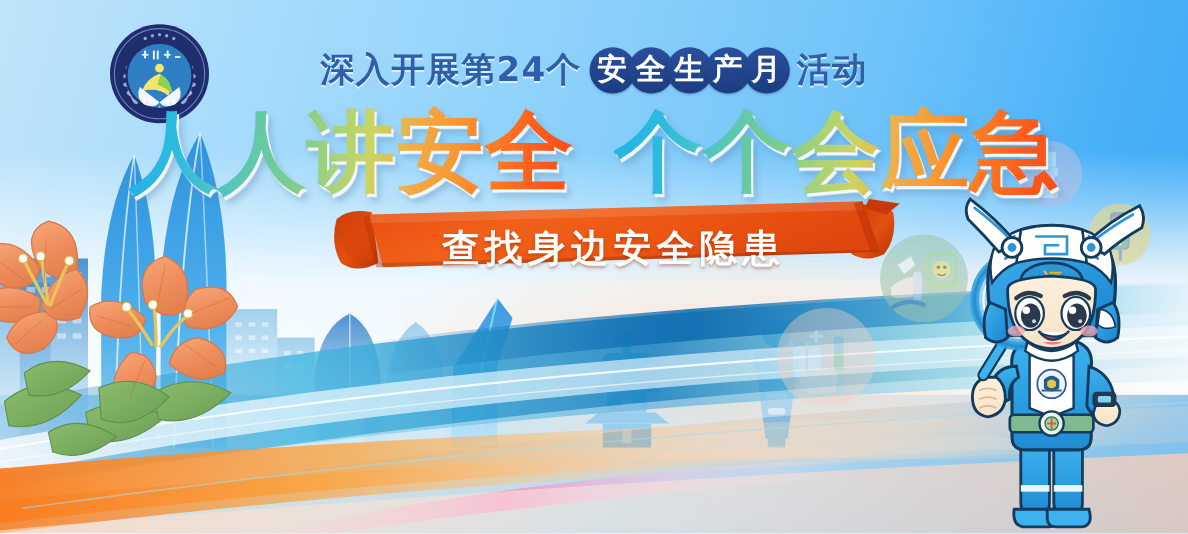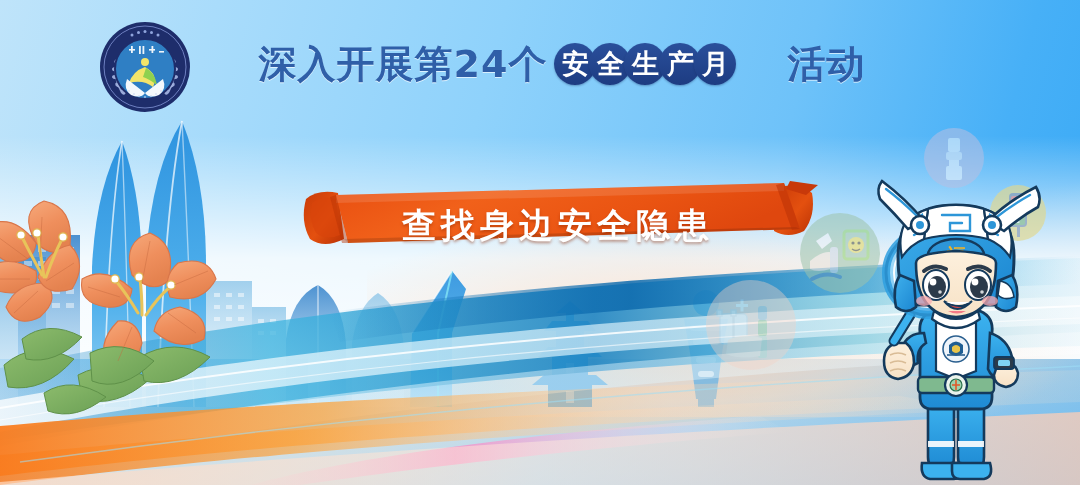--- a/index.html
+++ b/index.html
@@ -40,25 +40,24 @@
   .emblem { position:absolute; left:99px; top:21px; width:92px; height:92px; }
   .emblem svg { width:100%; height:100%; display:block; }
 
   
   .subtitle{
     position:absolute; left:0; right:0; top:40px; text-align:center;
     display:flex; align-items:center; justify-content:center; gap:2px;
     height:48px; z-index:8;
   }
   .sub-txt{
-    font-size:38px; font-weight:bold; color:#2f5fa8; letter-spacing:1px;
+    font-size:31px; font-weight:bold; color:#2f5fa8; letter-spacing:1px;
     font-family:"DejaVu Sans","Liberation Sans",sans-serif;
     text-shadow:0 1px 0 rgba(255,255,255,.65);
     line-height:1;
-    margin-left:44px;
   }
   .pill-group{ display:flex; align-items:center; margin:0 5px; }
   .pill{
     width:42px; height:42px; border-radius:50%;
     background:linear-gradient(180deg,#2a4f9b 0%,#1d3c82 100%);
     color:#fff; font-size:27px; font-weight:bold; line-height:42px; text-align:center;
     margin-left:-7px; position:relative;
     box-shadow:0 1px 2px rgba(20,40,90,.35);
   }
   .pill:first-child{ margin-left:0; }
@@ -491,20 +490,25 @@
     <span class="pill-group">
       <span class="pill">安</span>
       <span class="pill">全</span>
       <span class="pill">生</span>
       <span class="pill">产</span>
       <span class="pill">月</span>
     </span>
     <span class="sub-txt">活动</span>
   </div>
 
+  <div class="headline">
+    <span class="hl">人人讲安全</span>
+    <span class="hl-gap"></span>
+    <span class="hl">个个会应急</span>
+  </div>
 
   <div class="banner">
     <svg viewBox="0 0 520 78" preserveAspectRatio="none">
       <defs>
         <linearGradient id="rbMain" x1="0" y1="0" x2="1" y2="0.3">
           <stop offset="0%" stop-color="#e84e10"></stop>
             <stop offset="35%" stop-color="#f1611a"></stop>
           <stop offset="70%" stop-color="#ea5412"></stop>
             <stop offset="100%" stop-color="#df470e"></stop>
         </linearGradient>

